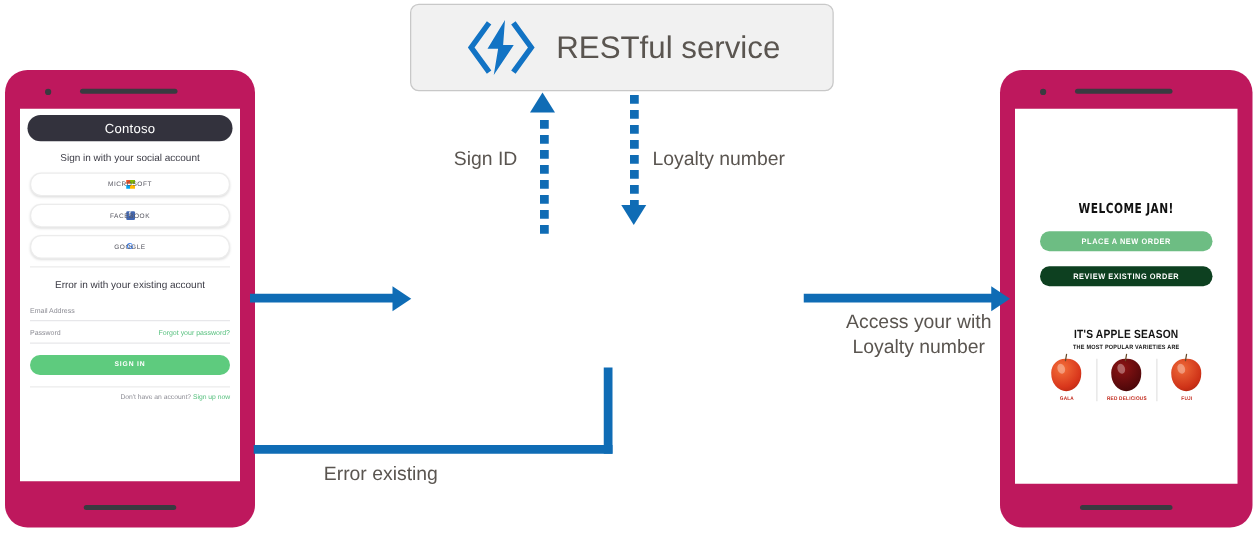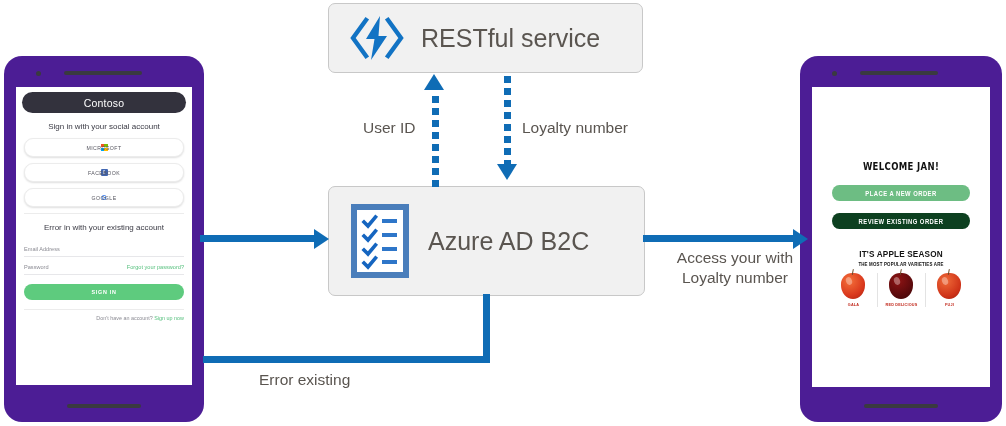--- a/index.html
+++ b/index.html
@@ -1,21 +1,21 @@
 <!DOCTYPE html>
 <html><head>
 <meta charset="utf-8">
 <style>
   html,body{margin:0;padding:0;background:#ffffff;}
   body{width:1006px;height:426px;position:relative;overflow:hidden;
        font-family:"Liberation Sans",sans-serif;}
   .stage{position:absolute;left:0;top:0;width:1006px;height:426px;}
 
   
-  .phone{position:absolute;background:#4c1d95;border-radius:18px;}
+  .phone{position:absolute;background:#be185d;border-radius:18px;}
   .phone .cam{position:absolute;width:5px;height:5px;border-radius:50%;
       background:#3a3a40;left:32px;top:15px;}
   .phone .speaker{position:absolute;height:4px;border-radius:2px;background:#3a3a40;
       left:60px;top:15px;width:78px;}
   .phone .home{position:absolute;height:4px;border-radius:2px;background:#3a3a40;
       bottom:14px;left:50%;transform:translateX(-50%);width:74px;}
   .screen{position:absolute;background:#ffffff;overflow:hidden;}
 
   
   #phone-left{left:4px;top:56px;width:200px;height:366px;}
@@ -51,39 +51,39 @@
 
   
   #phone-right{left:800px;top:56px;width:202px;height:366px;}
   #phone-right .screen{left:12px;top:31px;width:178px;height:300px;}
   .welcome{font-family:"DejaVu Sans Condensed","Liberation Sans",sans-serif;
       font-weight:bold;font-size:11px;color:#111;text-align:center;margin-top:73px;
       letter-spacing:.4px;transform:scaleX(.86);}
   .order-btn{margin:12px 14px 0 14px;height:16px;border-radius:8px;display:flex;
       align-items:center;justify-content:center;color:#fff;font-size:6.4px;font-weight:bold;
       letter-spacing:.5px;transform:scaleX(.92);}
-  .season-wrap{margin-top:19px;text-align:center;}
+  .season-wrap{margin-top:33px;text-align:center;}
   .season-h{font-size:9.5px;font-weight:bold;color:#131313;letter-spacing:.2px;transform:scaleX(.86);}
   .season-s{font-size:5px;font-weight:bold;color:#131313;margin-top:2px;letter-spacing:.2px;transform:scaleX(.88);}
   .apples{display:flex;justify-content:center;align-items:flex-end;margin-top:6px;}
   .apple-cell{width:47px;text-align:center;position:relative;}
   .apple-cell + .apple-cell{border-left:1px solid #e3e3e3;}
   .apple{width:24px;height:26px;margin:0 auto;border-radius:48% 48% 52% 52%/44% 44% 56% 56%;position:relative;}
   .apple::before{content:"";position:absolute;left:50%;top:-4px;width:1.4px;height:6px;
       background:#6b4a28;transform:translateX(-50%) rotate(10deg);border-radius:1px;}
   .apple::after{content:"";position:absolute;left:5px;top:4px;width:6px;height:8px;border-radius:50%;
       background:rgba(255,255,255,.34);transform:rotate(-20deg);}
   .a-gala{background:radial-gradient(circle at 35% 30%,#f4703a,#d9371c 62%,#a8200f);}
   .a-red{background:radial-gradient(circle at 38% 28%,#8e1414,#5c0a0c 60%,#3a0406);}
   .a-fuji{background:radial-gradient(circle at 36% 30%,#ef6a38,#cf3318 64%,#9d1d0c);}
   .apple-lbl{font-size:4.2px;font-weight:bold;color:#c1281b;margin-top:3px;letter-spacing:.2px;transform:scaleX(.9);}
 
   
   .azbox{position:absolute;background:#f1f1f1;border:1px solid #c8c8c8;border-radius:7px;
-      display:flex;align-items:center;}
+      display:flex;align-items:center;padding-left:24px;}
   #rest-box{left:328px;top:3px;width:313px;height:68px;}
   #b2c-box{left:328px;top:186px;width:315px;height:108px;}
   .azbox .title{color:#5a5550;font-weight:normal;}
   #rest-box .title{font-size:25px;margin-left:16px;}
   #b2c-box .title{font-size:25px;margin-left:19px;}
   .rest-ico{margin-left:20px;width:56px;height:48px;position:relative;}
   .b2c-ico{margin-left:22px;width:58px;height:74px;position:relative;}
 
   
   .conn{position:absolute;background:#0f6cb5;}
@@ -182,60 +182,40 @@
     <div class="rest-ico">
       <svg viewBox="0 0 56 48" width="56" height="48">
         <path d="M17 6 L4 24 L17 42" fill="none" stroke="#1273c4" stroke-width="4.4" stroke-linecap="square" stroke-linejoin="miter"></path>
         <path d="M39 6 L52 24 L39 42" fill="none" stroke="#1273c4" stroke-width="4.4" stroke-linecap="square" stroke-linejoin="miter"></path>
         <path d="M31 2 L17 25 L25.5 25 L22 46 L38 22 L29.5 22 Z" fill="#1273c4"></path>
       </svg>
     </div>
     <div class="title">RESTful service</div>
   </div>
 
-  <div class="azbox" id="b2c-box">
-    <div class="b2c-ico">
-      <svg viewBox="0 0 58 74" width="58" height="74">
-        <rect x="3" y="3" width="52" height="68" fill="#ffffff" stroke="#4a7ebb" stroke-width="6"></rect>
-        <g stroke="#1565c0" stroke-width="3.6" fill="none" stroke-linecap="square">
-          <path d="M13 18 l4 4 l7.5 -9"></path>
-          <path d="M13 32 l4 4 l7.5 -9"></path>
-          <path d="M13 46 l4 4 l7.5 -9"></path>
-          <path d="M13 59 l4 4 l7.5 -9"></path>
-        </g>
-        <g fill="#2e76c9">
-          <rect x="31" y="15" width="15" height="4"></rect>
-          <rect x="31" y="29" width="15" height="4"></rect>
-          <rect x="31" y="43" width="15" height="4"></rect>
-          <rect x="31" y="56" width="15" height="4"></rect>
-        </g>
-      </svg>
-    </div>
-    <div class="title">Azure AD B2C</div>
-  </div>
 
   <div class="conn" style="left:200px;top:235px;width:116px;height:7px;"></div>
   <div class="arrowhead" style="left:314px;top:228.5px;
        border-top:10.5px solid transparent;border-bottom:10.5px solid transparent;
        border-left:15px solid #0f6cb5;"></div>
 
   <div class="dot-col" style="left:432px;top:96px;">
     <i></i>
       <i></i>
       <i></i>
       <i></i>
       <i></i>
       <i></i>
       <i></i>
       <i></i>
   </div>
   <div class="arrowhead" style="left:424px;top:74px;
        border-left:10.5px solid transparent;border-right:10.5px solid transparent;
        border-bottom:16px solid #0f6cb5;"></div>
-  <div class="lbl" style="left:363px;top:119px;">User ID</div>
+  <div class="lbl" style="left:363px;top:119px;">Sign ID</div>
 
   <div class="dot-col" style="left:504px;top:76px;">
     <i></i>
       <i></i>
       <i></i>
       <i></i>
       <i></i>
       <i></i>
       <i></i>
       <i></i>

